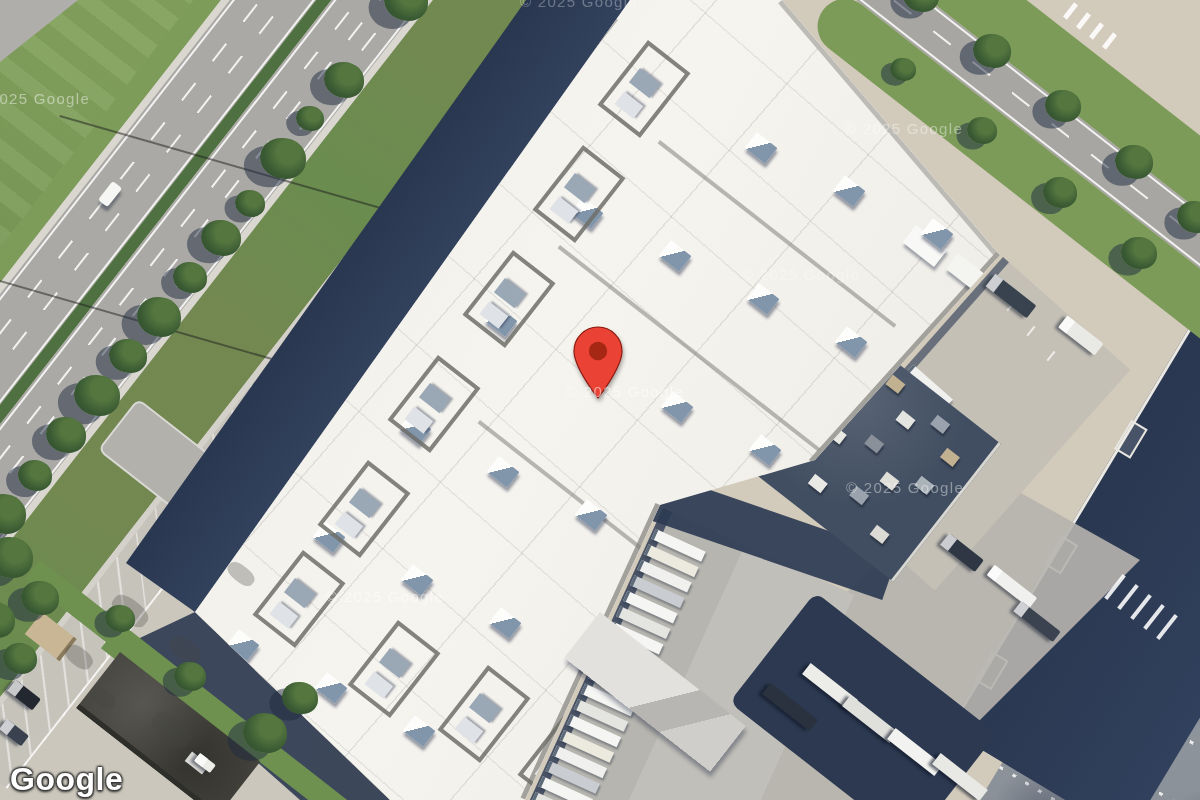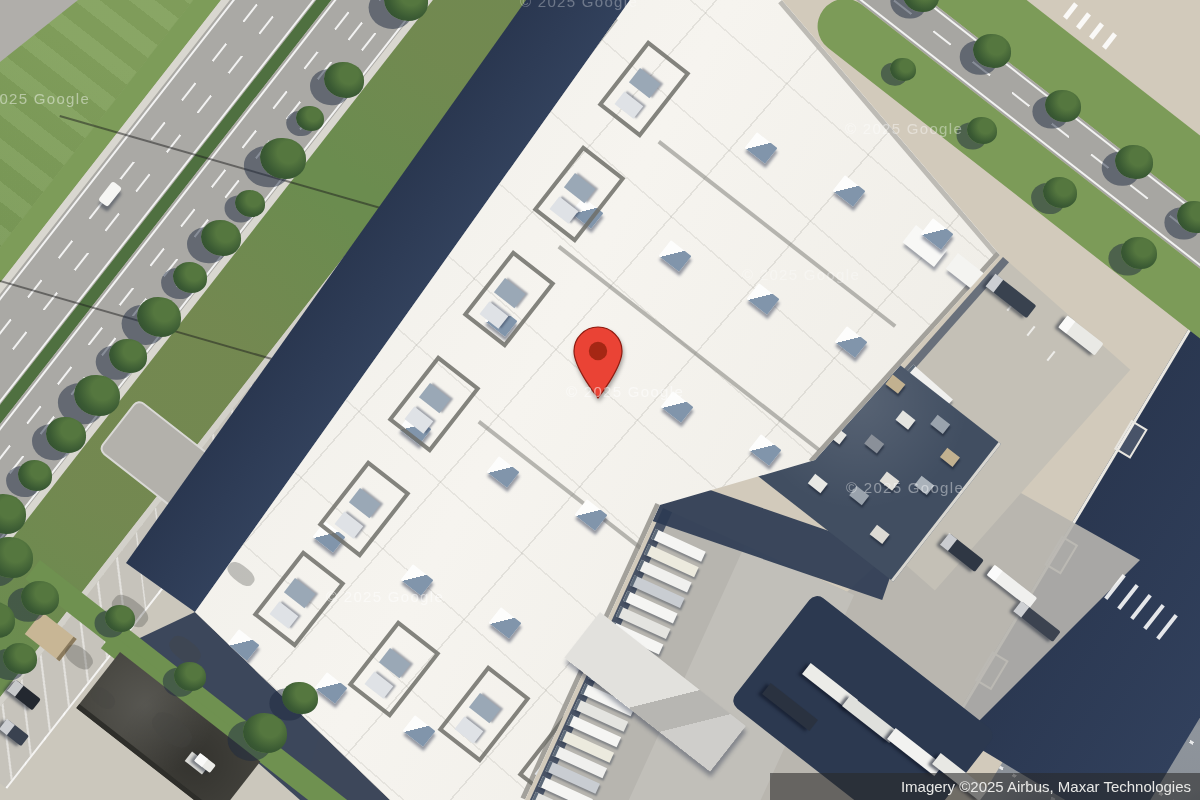--- a/index.html
+++ b/index.html
@@ -305,23 +305,21 @@
   </svg>
 
   <span class="wm" style="left:-28px;top:90px;opacity:.45">© 2025 Google</span>
   <span class="wm" style="left:520px;top:-7px;opacity:.3">© 2025 Google</span>
   <span class="wm" style="left:845px;top:120px;opacity:.4">© 2025 Google</span>
   <span class="wm" style="left:742px;top:266px;opacity:.3">© 2025 Google</span>
   <span class="wm" style="left:566px;top:383px;opacity:.5">© 2025 Google</span>
   <span class="wm" style="left:846px;top:479px;opacity:.4">© 2025 Google</span>
   <span class="wm" style="left:326px;top:588px;opacity:.5">© 2025 Google</span>
 
-  <div class="abs" id="attrib">
-    <span>Imagery ©2025 Airbus, Maxar Technologies</span>
-  </div>
+  <div class="abs" id="logo">Google</div>
 <div class="abs tree" style="left: 201px; top: 220px; width: 40px; height: 36px; z-index: 40; box-shadow: rgba(30, 42, 64, 0.5) -14px 7.2px 0px;"></div>
     <div class="abs tree" style="left: 260px; top: 138px; width: 46px; height: 41.4px; z-index: 40; box-shadow: rgba(30, 42, 64, 0.5) -16.1px 8.28px 0px;"></div>
     <div class="abs tree" style="left: 324px; top: 62px; width: 40px; height: 36px; z-index: 40; box-shadow: rgba(30, 42, 64, 0.5) -14px 7.2px 0px;"></div>
     <div class="abs tree" style="left: 384px; top: -19px; width: 44px; height: 39.6px; z-index: 40; box-shadow: rgba(30, 42, 64, 0.5) -15.4px 7.92px 0px;"></div>
     <div class="abs tree" style="left: 173px; top: 262px; width: 34px; height: 30.6px; z-index: 40; box-shadow: rgba(30, 42, 64, 0.5) -11.9px 6.12px 0px;"></div>
     <div class="abs tree" style="left: 137px; top: 297px; width: 44px; height: 39.6px; z-index: 40; box-shadow: rgba(30, 42, 64, 0.5) -15.4px 7.92px 0px;"></div>
     <div class="abs tree" style="left: 109px; top: 339px; width: 38px; height: 34.2px; z-index: 40; box-shadow: rgba(30, 42, 64, 0.5) -13.3px 6.84px 0px;"></div>
     <div class="abs tree" style="left: 74px; top: 375px; width: 46px; height: 41.4px; z-index: 40; box-shadow: rgba(30, 42, 64, 0.5) -16.1px 8.28px 0px;"></div>
     <div class="abs tree" style="left: 46px; top: 417px; width: 40px; height: 36px; z-index: 40; box-shadow: rgba(30, 42, 64, 0.5) -14px 7.2px 0px;"></div>
     <div class="abs tree" style="left: 18px; top: 460px; width: 34px; height: 30.6px; z-index: 40; box-shadow: rgba(30, 42, 64, 0.5) -11.9px 6.12px 0px;"></div>

